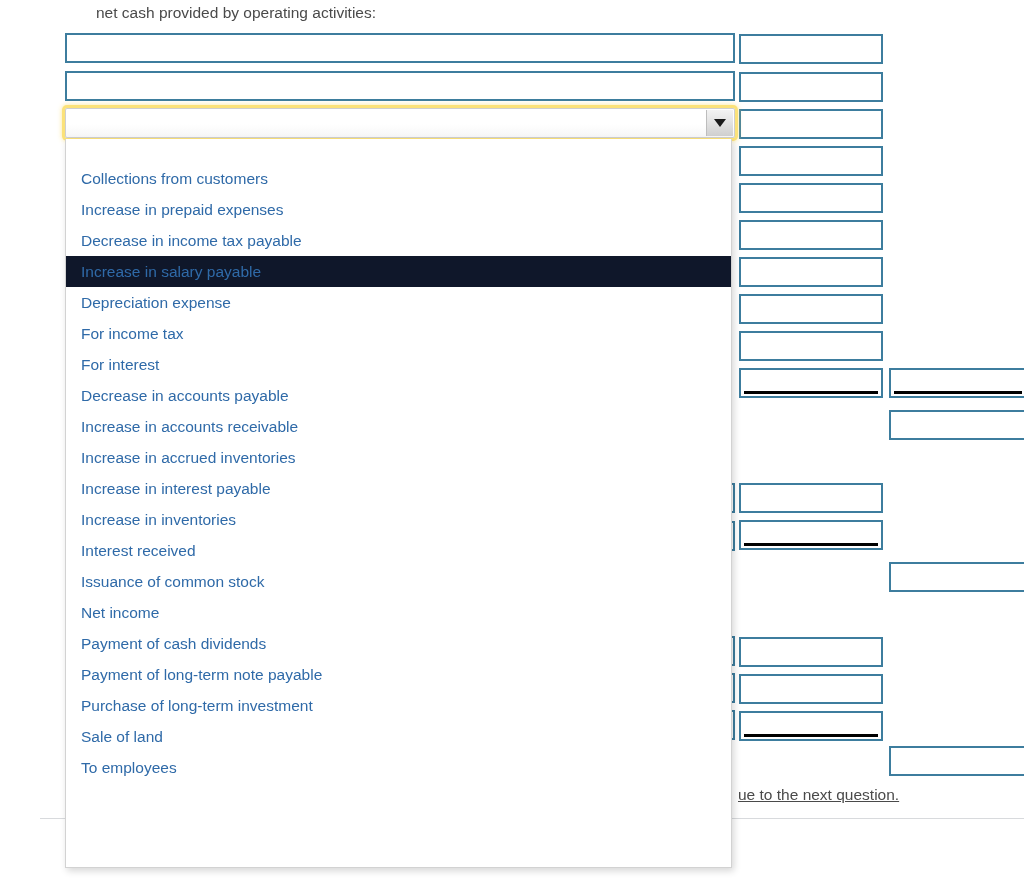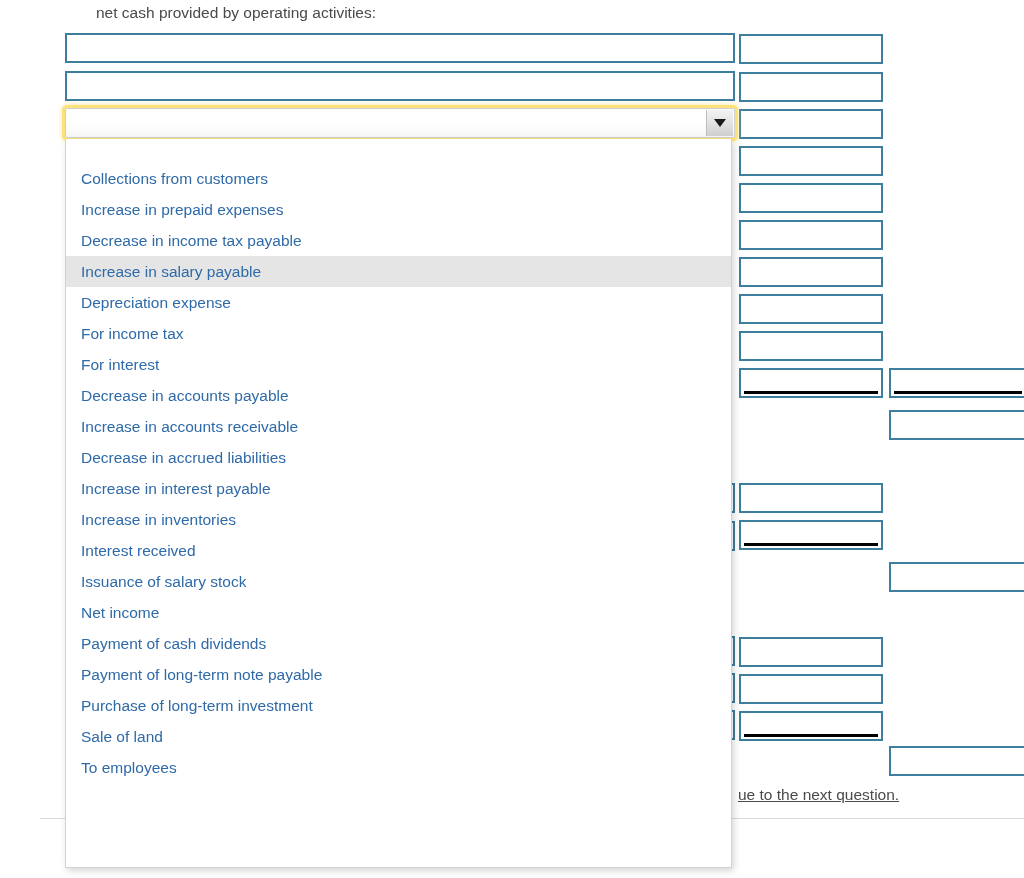--- a/index.html
+++ b/index.html
@@ -127,21 +127,21 @@
   .opt {
     height: 31px;
     line-height: 31px;
     padding-left: 15px;
     font-size: 15.5px;
     color: #2f6aa8;
     white-space: nowrap;
     cursor: default;
   }
   .opt.hover {
-    background: #e5e5e5;
+    background: #0f172a;
   }
 
   
   #footer-text {
     position: absolute;
     left: 0;
     top: 786px;
     width: 1024px;
     font-size: 15.5px;
     color: #4a4a4a;
@@ -211,25 +211,25 @@
     <div id="dropdown-list">
         <div class="opt">Collections from customers</div>
         <div class="opt">Increase in prepaid expenses</div>
         <div class="opt">Decrease in income tax payable</div>
         <div class="opt hover">Increase in salary payable</div>
         <div class="opt">Depreciation expense</div>
         <div class="opt">For income tax</div>
         <div class="opt">For interest</div>
         <div class="opt">Decrease in accounts payable</div>
         <div class="opt">Increase in accounts receivable</div>
-        <div class="opt">Decrease in accrued liabilities</div>
+        <div class="opt">Increase in accrued inventories</div>
         <div class="opt">Increase in interest payable</div>
         <div class="opt">Increase in inventories</div>
         <div class="opt">Interest received</div>
-        <div class="opt">Issuance of salary stock</div>
+        <div class="opt">Issuance of common stock</div>
         <div class="opt">Net income</div>
         <div class="opt">Payment of cash dividends</div>
         <div class="opt">Payment of long-term note payable</div>
         <div class="opt">Purchase of long-term investment</div>
         <div class="opt">Sale of land</div>
         <div class="opt">To employees</div>
       </div>
   </div>
 
   <div id="footer-text">

